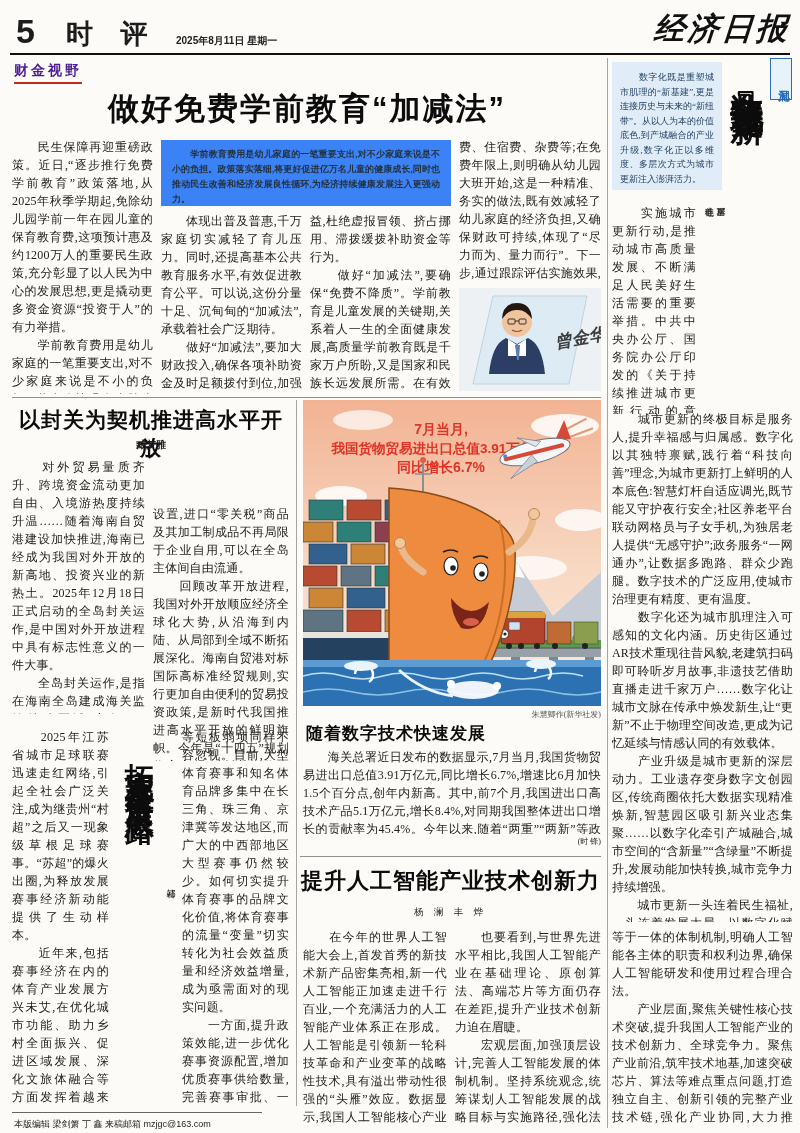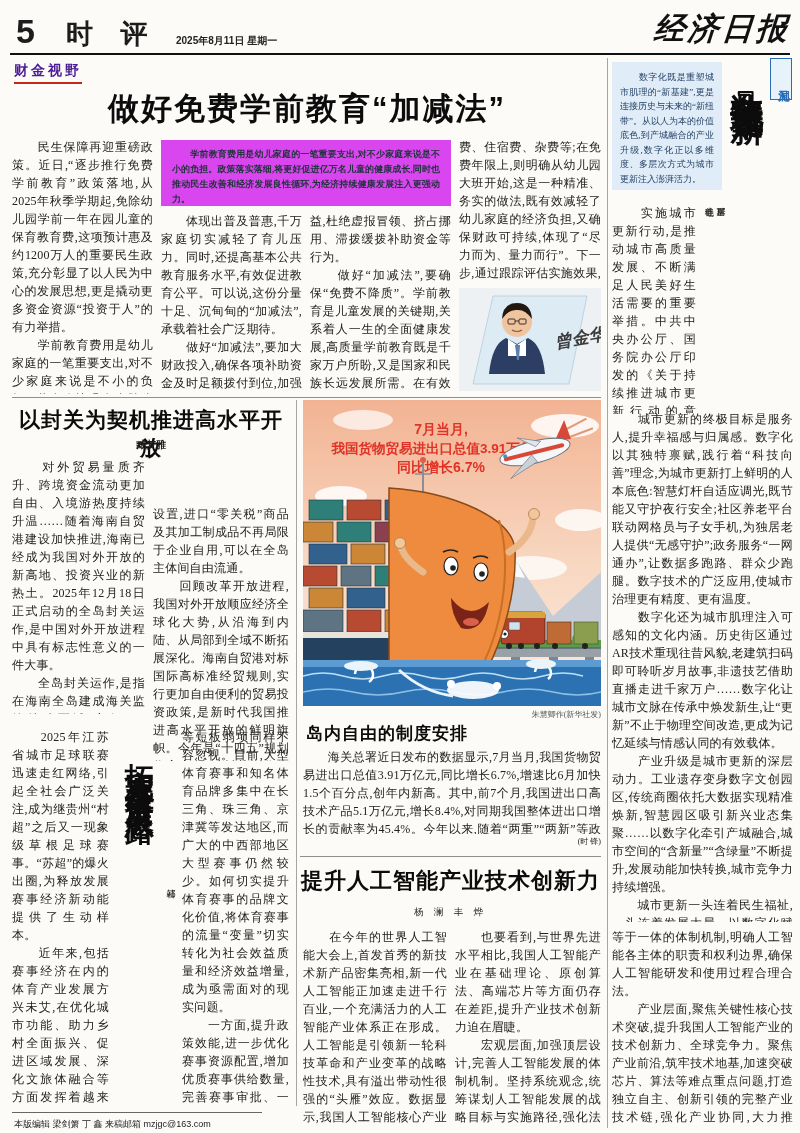--- a/index.html
+++ b/index.html
@@ -16,21 +16,21 @@
   
   .pagenum{font-size:34px;font-weight:900;}
   .section-title{font-size:27px;font-weight:bold;letter-spacing:10px;}
   .dateline{font-size:10px;font-weight:bold;color:#222;}
   .masthead{font-size:31px;font-weight:bold;font-style:italic;letter-spacing:3px;
             transform:skewX(-4deg);color:#111;}
   
   .kicker{font-size:14px;font-weight:bold;color:#4c1d95;border-bottom:2px solid #c2281e;
           padding-bottom:2px;letter-spacing:3px;}
   .main-headline{font-size:31px;letter-spacing:2px;}
-  .quote-box{background:#d946ef;padding:7px 11px;box-sizing:border-box;font-size:9px;
+  .quote-box{background:#3b82f6;padding:7px 11px;box-sizing:border-box;font-size:9px;
              font-weight:bold;line-height:1.65;text-align:justify;color:#243240;white-space:pre-line;}
   .intro-box{background:#e0ecf7;padding:8px 8px;box-sizing:border-box;font-size:9px;
              line-height:1.62;text-align:justify;color:#1b3a5e;white-space:pre-line;}
   .sig{font-family:"Liberation Serif",serif;font-style:italic;font-weight:bold;font-size:17px;fill:#3c3c3c;}
   .ctext{font-family:"Liberation Sans","DejaVu Sans",sans-serif;font-weight:bold;fill:#e03226;}
   .credit{font-size:8px;color:#555;}
   .byline{font-size:9.5px;color:#222;}
   .dj-label{border:1px solid #2a6db5;background:#e8f2fb;color:#2a6db5;font-weight:bold;
             font-size:11.5px;text-align:center;box-sizing:border-box;padding-top:3px;}
   .dj-headline{font-size:33px;letter-spacing:2px;}
@@ -211,21 +211,21 @@
       <ellipse cx="58" cy="266" rx="17" ry="5" fill="#eaf4fb"></ellipse>
       <ellipse cx="238" cy="264" rx="15" ry="5" fill="#eaf4fb"></ellipse>
       <ellipse cx="170" cy="290" rx="26" ry="9" fill="#ffffff" opacity="0.92"></ellipse>
       <circle cx="148" cy="284" r="4" fill="#fff"></circle>
         <circle cx="194" cy="286" r="4" fill="#fff"></circle>
       <path d="M96,270 Q120,292 150,296" stroke="#eaf4fb" stroke-width="3" fill="none"></path>
     </svg>
   </div>
   <div class="abs credit" style="left:430px;top:709px;width:171px;text-align:right;">朱慧卿作(新华社发)</div>
 
-  <div class="abs hl" style="left:306px;top:722px;font-size:17px;letter-spacing:1px;">岛内自由的制度安排</div>
+  <div class="abs hl" style="left:306px;top:722px;font-size:17px;letter-spacing:1px;">随着数字技术快速发展</div>
   <div class="abs body-text" style="left:303px;top:748px;width:298px;height:86px;">　　海关总署近日发布的数据显示,7月当月,我国货物贸易进出口总值3.91万亿元,同比增长6.7%,增速比6月加快1.5个百分点,创年内新高。其中,前7个月,我国进出口高技术产品5.1万亿元,增长8.4%,对同期我国整体进出口增长的贡献率为45.4%。今年以来,随着“两重”“两新”等政策持续发力,我国外贸运行保持向上向好势头,成绩喜人。接下来,推动外贸量质齐升,还应多方协同发力,持续推动产业链升级,通过自贸协定深化区域合作,打造“研发+制造+运输”新型贸易链。加快数字贸易发展,推广电子提单、海外仓等数字化工具。扩大出口信用保险覆盖,建立汇率避险补贴机制。同时,探索监管创新,努力形成制度型开放优势。</div>
   <div class="abs" style="left:501px;top:836px;width:100px;text-align:right;font-size:8px;">(时 锋)</div>
 
   <div class="abs rule" style="left:300px;top:856px;width:301px;height:1px;"></div>
 
   <div class="abs hl center" style="left:300px;top:866px;width:301px;font-size:22px;letter-spacing:1px;">提升人工智能产业技术创新力</div>
   <div class="abs center byline" style="left:300px;top:906px;width:301px;letter-spacing:4px;">杨 澜  丰 烨</div>
   <div class="abs body-text" style="left:303px;top:928px;width:144px;height:200px;">　　在今年的世界人工智能大会上,首发首秀的新技术新产品密集亮相,新一代人工智能正加速走进千行百业,一个充满活力的人工智能产业体系正在形成。人工智能是引领新一轮科技革命和产业变革的战略性技术,具有溢出带动性很强的“头雁”效应。数据显示,我国人工智能核心产业规模近3000亿元,相关企业数量持续增加,全球人工智能专利申请量中我国占比居前。《“十四五”智能制造发展规划》明确了70%的规模以上制造业企业基本实现数字化网络化、建成500个以上引领行业发展的智能制造示范工厂等细化目标,党的二十届三中全会将人工智能列入战略性新兴产业统筹部署。近段时间,DeepSeek等人工智能大模型接连惊艳全球,彰显了我国人工智能领域的创新实力与发展潜力。</div>
   <div class="abs body-text" style="left:455px;top:928px;width:146px;height:200px;">　　也要看到,与世界先进水平相比,我国人工智能产业在基础理论、原创算法、高端芯片等方面仍存在差距,提升产业技术创新力迫在眉睫。
 　　宏观层面,加强顶层设计,完善人工智能发展的体制机制。坚持系统观念,统筹谋划人工智能发展的战略目标与实施路径,强化法律、伦理等基础制度供给,加快构建集技术攻关、成果转化、人才培养、伦理治理</div>

